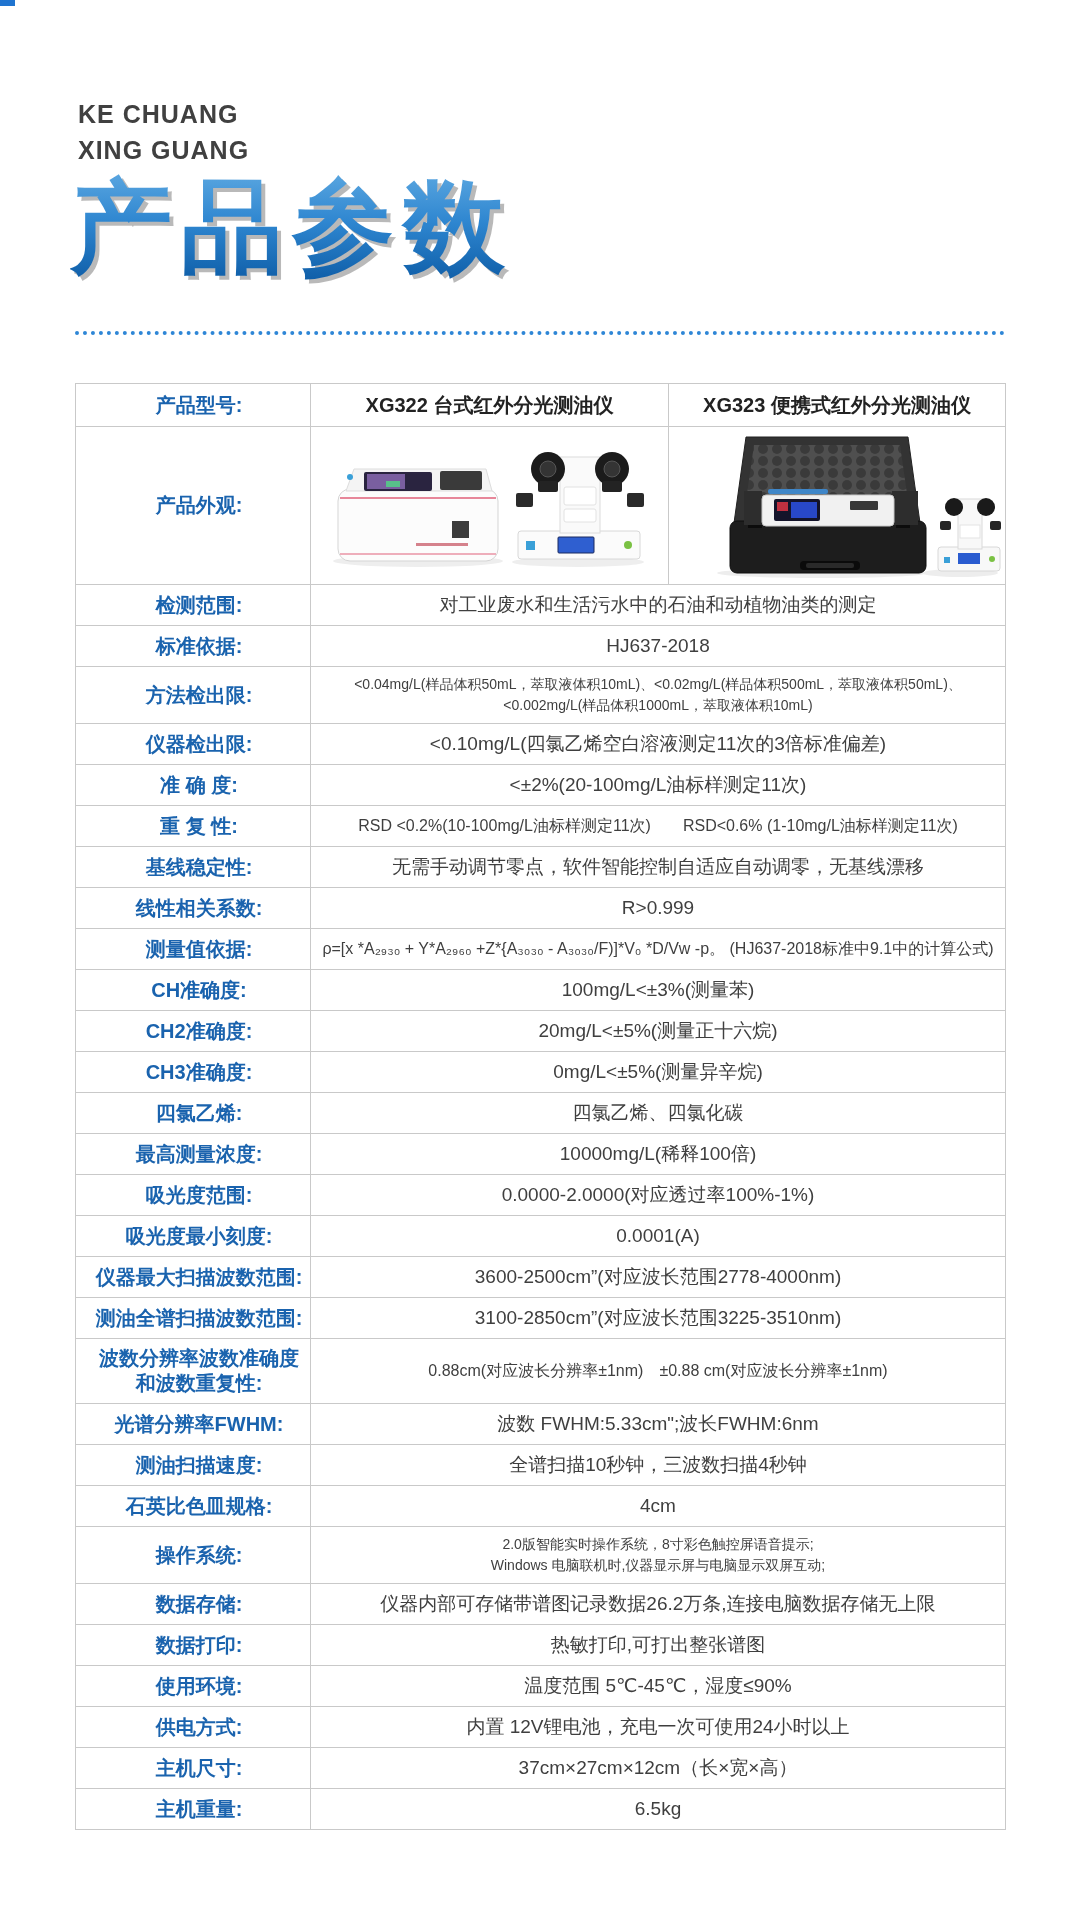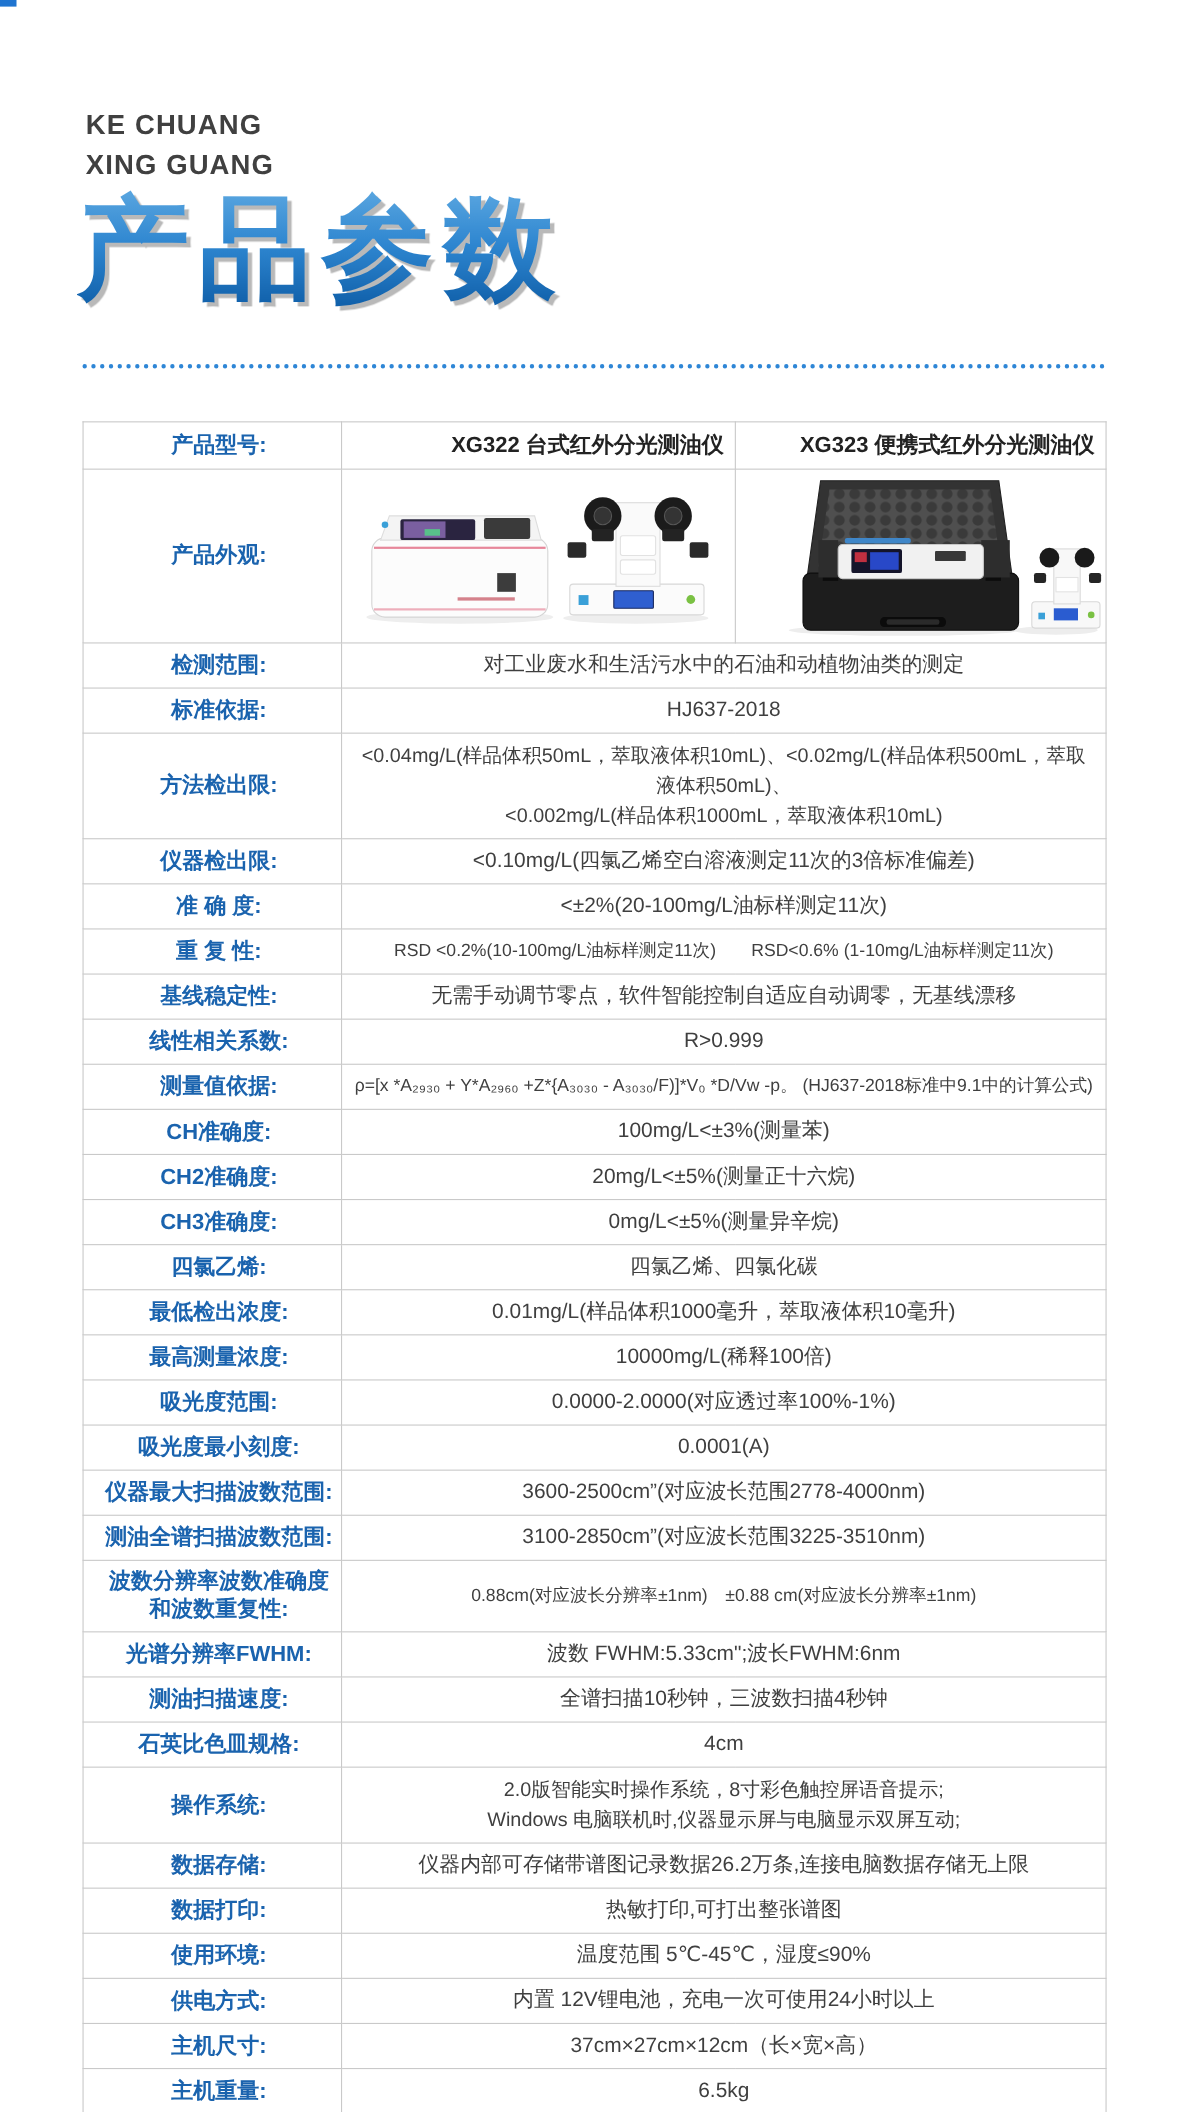--- a/index.html
+++ b/index.html
@@ -24,24 +24,24 @@
   table.spec td{border:1px solid #c9c9c9;vertical-align:middle;}
   td.lbl{
     color:#1a63ae;font-weight:bold;font-size:20px;text-align:center;
     padding:7px 6px 7px 18px;white-space:pre-line;line-height:1.25;
   }
   td.val{
     text-align:center;color:#3f3f3f;font-size:19px;padding:7px 10px;
     white-space:pre-line;line-height:1.35;
   }
   tr.std{height:41px;}
-  td.val.sm{font-size:18px;line-height:1.5;}
+  td.val.sm{font-size:14px;line-height:1.5;}
   td.val.md{font-size:16px;}
   tr.hdr{height:43px;}
-  tr.hdr td.val{font-weight:bold;color:#222222;font-size:20px;text-align:right;}
+  tr.hdr td.val{font-weight:bold;color:#222222;font-size:20px;}
   tr.imgrow{height:158px;}
   td.imgcell{padding:2px;text-align:center;background:#ffffff;}
   td.imgcell svg{display:block;margin:0 auto;}
 </style>
 </head>
 <body>
 
 <div class="corner-mark"></div>
 
 <div class="brand">
@@ -194,24 +194,20 @@
   </tr>
   <tr class="std">
     <td class="lbl">CH3准确度:</td>
     <td class="val" colspan="2">0mg/L&lt;±5%(测量异辛烷)</td>
   </tr>
   <tr class="std">
     <td class="lbl">四氯乙烯:</td>
     <td class="val" colspan="2">四氯乙烯、四氯化碳</td>
   </tr>
   <tr class="std">
-    <td class="lbl">最低检出浓度:</td>
-    <td class="val" colspan="2">0.01mg/L(样品体积1000毫升，萃取液体积10毫升)</td>
-  </tr>
-  <tr class="std">
     <td class="lbl">最高测量浓度:</td>
     <td class="val" colspan="2">10000mg/L(稀释100倍)</td>
   </tr>
   <tr class="std">
     <td class="lbl">吸光度范围:</td>
     <td class="val" colspan="2">0.0000-2.0000(对应透过率100%-1%)</td>
   </tr>
   <tr class="std">
     <td class="lbl">吸光度最小刻度:</td>
     <td class="val" colspan="2">0.0001(A)</td>

